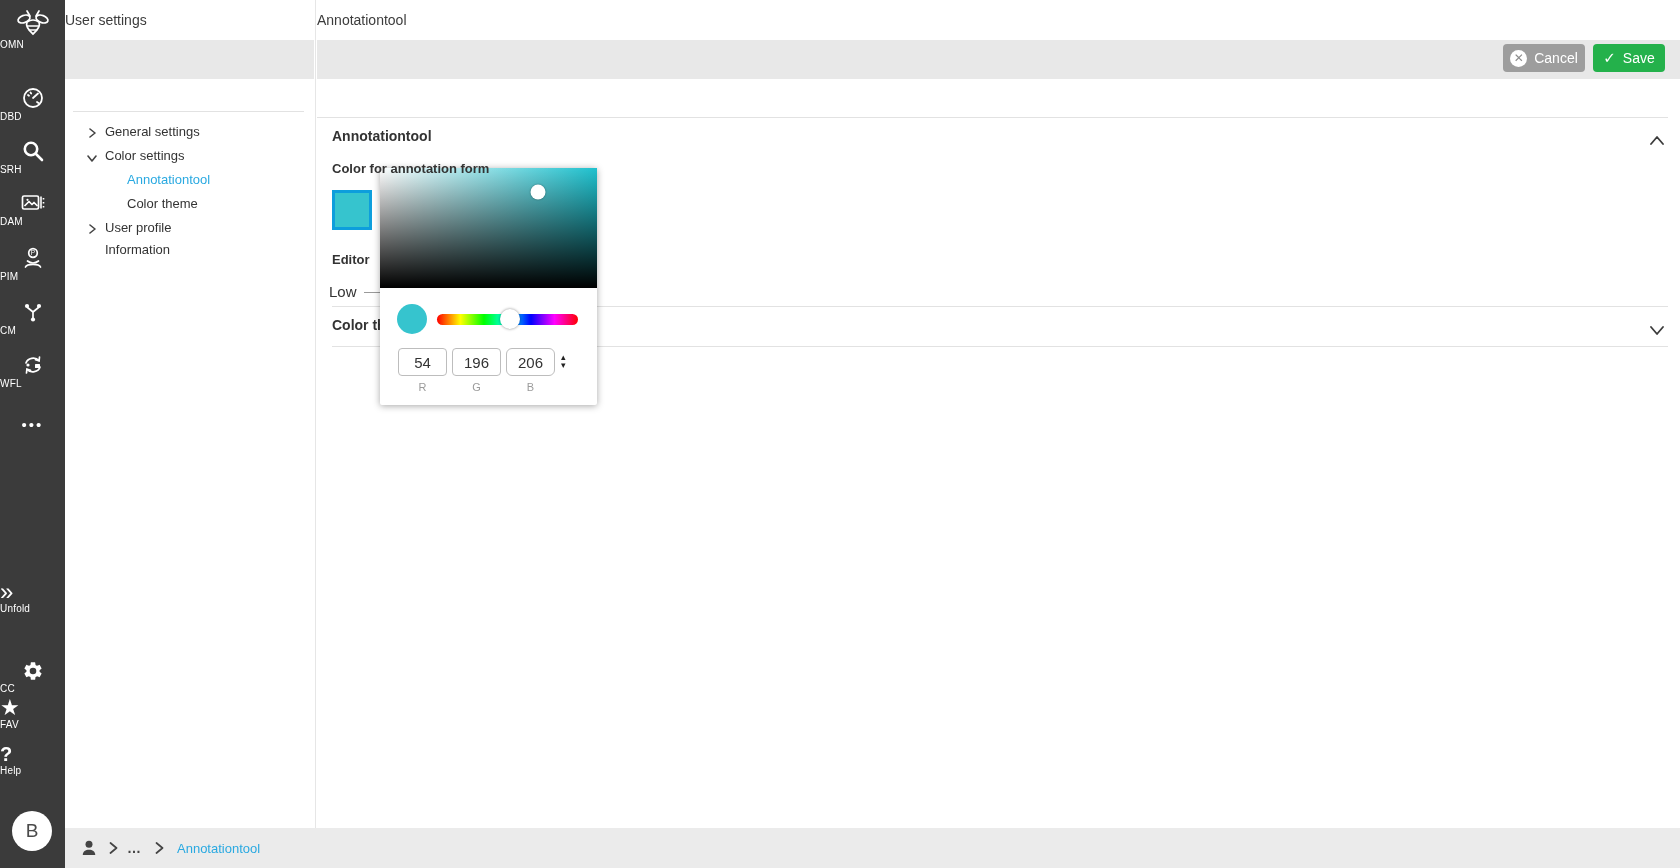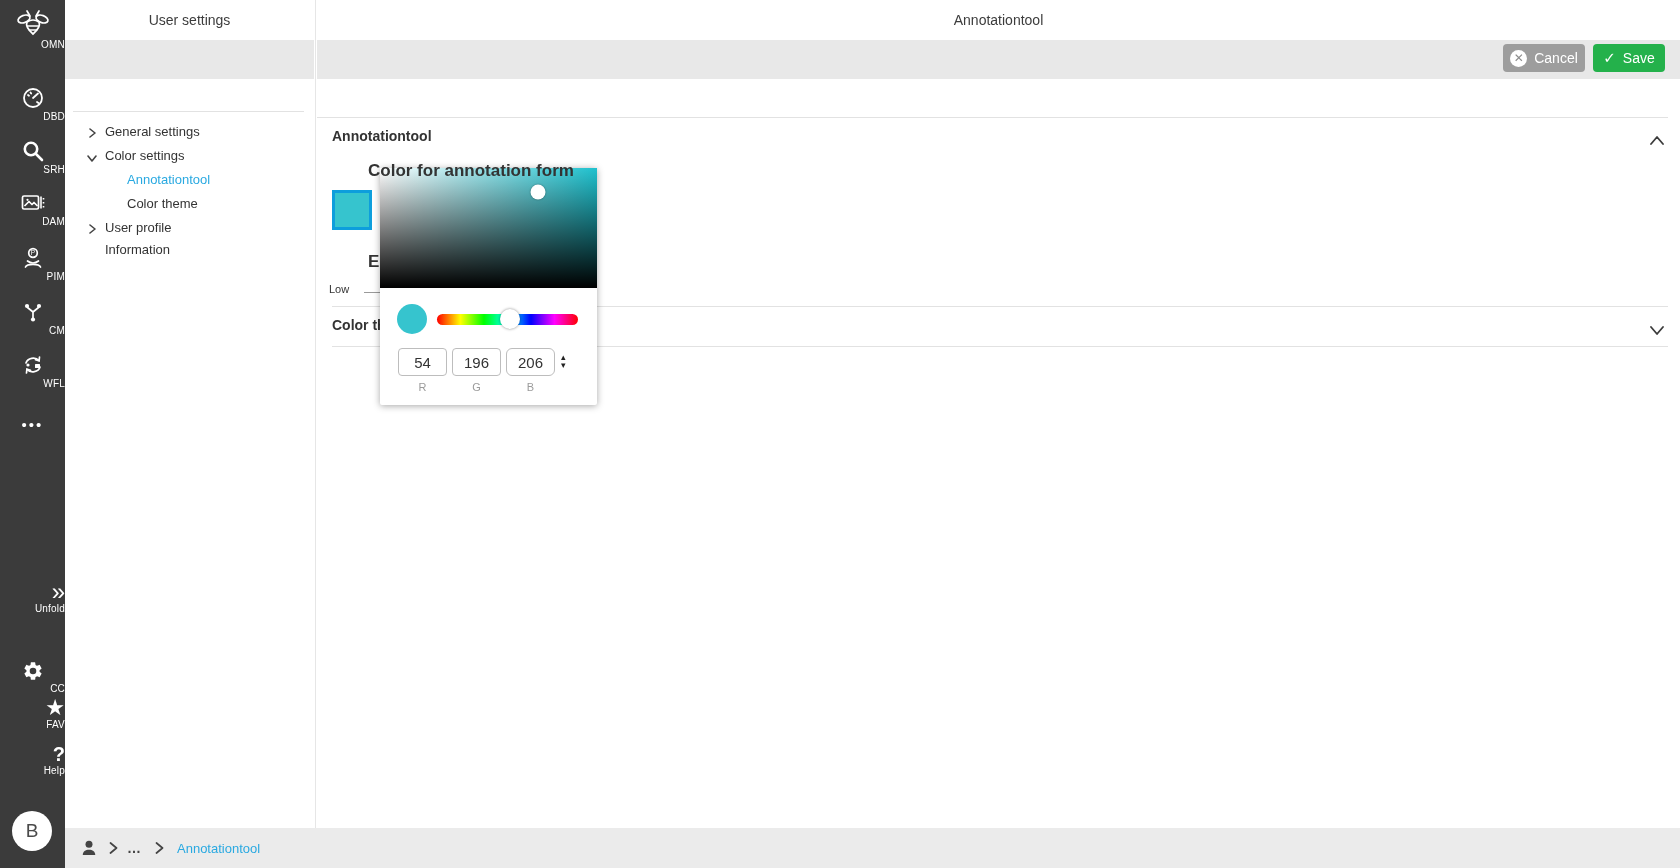--- a/index.html
+++ b/index.html
@@ -1,56 +1,56 @@
 <!DOCTYPE html>
 <html><head>
 <meta charset="utf-8">
 <style>
   html,body{margin:0;padding:0;background:#fff;}
   #stage{position:relative;width:1680px;height:868px;overflow:hidden;
          font-family:"Liberation Sans","DejaVu Sans",sans-serif;color:#3c3c3c;background:#fff;}
   
   .rail{position:absolute;left:0;top:0;width:65px;height:868px;background:#3b3b3b;z-index:40;}
-  .rail-item{position:absolute;left:0;width:65px;text-align:right;color:#fff;cursor:pointer;}
+  .rail-item{position:absolute;left:0;width:65px;text-align:left;color:#fff;cursor:pointer;}
   .rail-item .lbl{display:block;font-size:10px;color:#fff;margin-top:1px;letter-spacing:.2px;}
   .rail-item svg{display:block;margin:0 auto;}
   .rail-glyph{font-size:22px;line-height:20px;display:block;color:#fff;}
   .rail-dots{position:absolute;left:0;width:65px;text-align:center;color:#fff;font-size:15px;letter-spacing:2px;}
   .avatar{position:absolute;left:12px;top:811px;width:40px;height:40px;border-radius:50%;
           background:#fff;color:#4a4a4a;font-size:19px;display:flex;align-items:center;justify-content:center;}
   
   .lpanel{position:absolute;left:65px;top:0;width:249px;height:828px;background:#fff;z-index:5;}
   .mpanel{position:absolute;left:317px;top:0;right:0;height:828px;background:#fff;z-index:5;}
   .vdivider{position:absolute;left:314px;top:0;width:3px;height:828px;background:#fff;z-index:7;}
   .vdivider-line{position:absolute;left:315px;top:0;width:1px;height:828px;background:#e6e6e6;z-index:8;}
-  .panel-title{position:absolute;top:0;left:0;right:0;height:40px;line-height:40px;text-align:center;
+  .panel-title{position:absolute;top:0;left:0;right:0;height:40px;line-height:40px;
                font-size:14px;color:#3c3c3c;}
   .grayband{position:absolute;top:40px;left:0;right:0;height:39px;background:#e8e8e8;}
   .hline{position:absolute;height:1px;background:#e2e2e2;}
   
   .tree-row{position:absolute;left:0;width:228px;height:22px;font-size:13px;color:#333;cursor:pointer;}
   .tree-chev{position:absolute;left:22px;top:5px;}
   .tree-parent-label{position:absolute;left:40px;top:3px;}
   .tree-child-label{position:absolute;left:62px;top:3px;}
   .tree-selected{color:#29a9e1;}
   
   .btn{position:absolute;top:44px;height:28px;border:none;border-radius:4px;color:#fff;font-size:14px;
        font-family:inherit;display:flex;align-items:center;justify-content:center;gap:7px;cursor:pointer;padding:0 12px;}
   .btn-cancel{right:95px;width:82px;background:#9d9d9d;}
   .btn-save{right:15px;width:72px;background:#24b14b;}
   .cancel-x{width:17px;height:17px;border-radius:50%;background:#fff;color:#8c8c8c;font-size:12px;
             line-height:17px;text-align:center;flex:0 0 auto;}
   .save-check{font-size:15px;}
   
   .sec-title{position:absolute;left:15px;font-size:14px;font-weight:bold;color:#333;}
   .sec-chev{position:absolute;right:16px;cursor:pointer;}
-  .bold-label{position:absolute;left:15px;font-size:17px;font-weight:bold;color:#333;margin-left:36px;}
+  .bold-label{position:absolute;left:15px;font-size:13px;font-weight:bold;color:#333;}
   .swatch{position:absolute;left:15px;top:190px;width:34px;height:34px;background:#36c4ce;
           border:3px solid #0d9edc;cursor:pointer;z-index:10;}
-  .low-label{position:absolute;left:12px;top:283px;font-size:11px;color:#333;z-index:4;}
+  .low-label{position:absolute;left:12px;top:283px;font-size:15px;color:#333;z-index:4;}
   .slider-line{position:absolute;left:47px;top:292px;width:210px;height:1px;background:#9a9a9a;z-index:3;}
   
   .picker{position:absolute;left:63px;top:168px;width:217px;height:237px;background:#fff;z-index:30;
           border-radius:2px;box-shadow:0 1px 7px rgba(0,0,0,.35);}
   .sat{position:absolute;left:0;top:0;width:217px;height:120px;cursor:crosshair;
        background:linear-gradient(to bottom,rgba(0,0,0,0) 0%,#000 100%),
                   linear-gradient(to right,#fff 0%,#1fc1ce 100%);}
   .sat-cursor{position:absolute;width:15px;height:15px;border-radius:50%;background:#fff;
               box-shadow:0 0 2px rgba(0,0,0,.4);transform:translate(-50%,-50%);}
   .cur-color{position:absolute;left:17px;top:136px;width:30px;height:30px;border-radius:50%;background:#36c4ce;}

